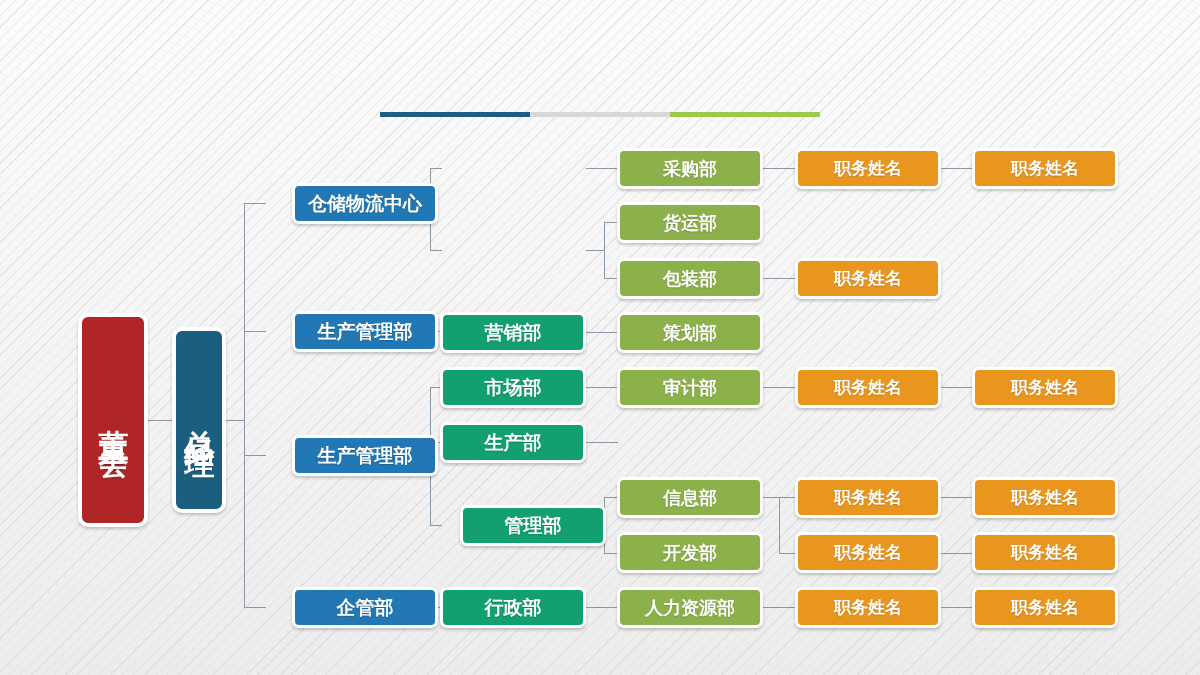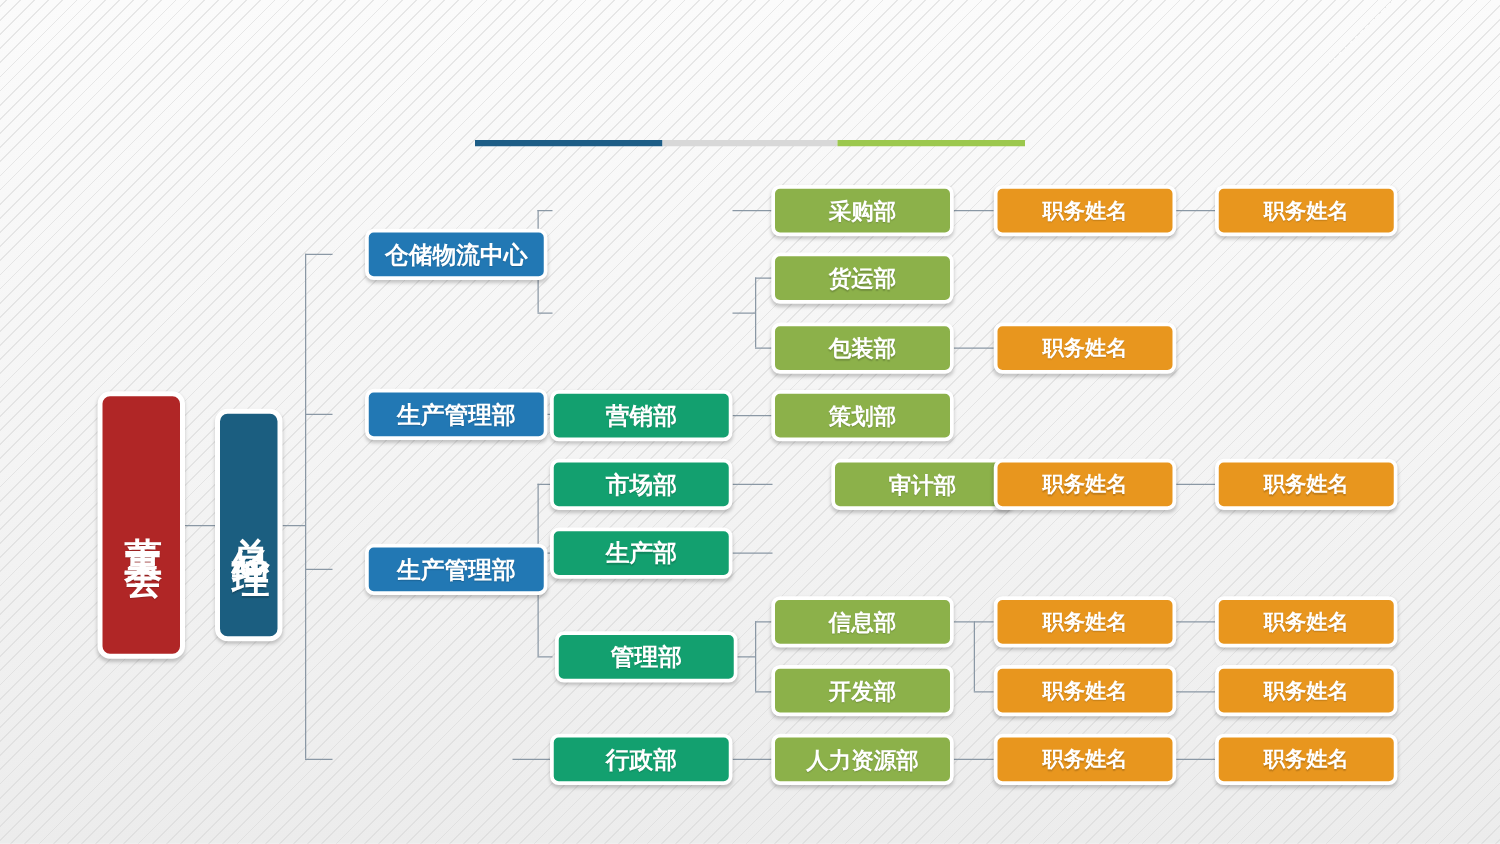--- a/index.html
+++ b/index.html
@@ -152,32 +152,33 @@
   <div class="ln h" style="left:940px;top:497px;width:32px;"></div>
   <div class="ln h" style="left:940px;top:553px;width:32px;"></div>
   <div class="ln h" style="left:940px;top:607px;width:32px;"></div>
 
   <div class="node root c-red" style="left:78px;top:313px;width:70px;height:214px;">董事会</div>
   <div class="node root c-navy" style="left:172px;top:327px;width:54px;height:186px;">总经理</div>
 
   <div class="node lvl2 c-blue" style="left:264px;top:183px;width:146px;height:41px;">仓储物流中心</div>
   <div class="node lvl2 c-blue" style="left:264px;top:311px;width:146px;height:41px;">生产管理部</div>
   <div class="node lvl2 c-blue" style="left:264px;top:435px;width:146px;height:41px;">生产管理部</div>
+  <div class="node lvl2 c-blue" style="left:264px;top:587px;width:146px;height:41px;">企管部</div>
 
   <div class="node lvl3 c-teal" style="left:440px;top:312px;width:146px;height:41px;">营销部</div>
   <div class="node lvl3 c-teal" style="left:440px;top:367px;width:146px;height:41px;">市场部</div>
   <div class="node lvl3 c-teal" style="left:440px;top:422px;width:146px;height:41px;">生产部</div>
-  <div class="node lvl3 c-teal" style="left:444px;top:505px;width:146px;height:41px;text-align:right;">管理部</div>
+  <div class="node lvl3 c-teal" style="left:460px;top:505px;width:146px;height:41px;text-align:right;">管理部</div>
   <div class="node lvl4 c-olive" style="left:617px;top:148px;width:146px;height:41px;">采购部</div>
 
   <div class="node lvl3 c-teal" style="left:440px;top:587px;width:146px;height:41px;">行政部</div>
   <div class="node lvl4 c-olive" style="left:617px;top:202px;width:146px;height:41px;">货运部</div>
   <div class="node lvl4 c-olive" style="left:617px;top:312px;width:146px;height:41px;">策划部</div>
   <div class="node lvl4 c-olive" style="left:617px;top:258px;width:146px;height:41px;">包装部</div>
-  <div class="node lvl4 c-olive" style="left:617px;top:367px;width:146px;height:41px;margin-left:48px;">审计部</div>
+  <div class="node lvl4 c-olive" style="left:617px;top:367px;width:146px;height:41px;">审计部</div>
   <div class="node lvl4 c-olive" style="left:617px;top:477px;width:146px;height:41px;">信息部</div>
   <div class="node lvl4 c-olive" style="left:617px;top:587px;width:146px;height:41px;">人力资源部</div>
   <div class="node lvl4 c-olive" style="left:617px;top:532px;width:146px;height:41px;">开发部</div>
 
   <div class="node lvl5 c-orange" style="left:795px;top:148px;width:146px;height:41px;">职务姓名</div>
   <div class="node lvl5 c-orange" style="left:795px;top:258px;width:146px;height:41px;">职务姓名</div>
   <div class="node lvl5 c-orange" style="left:795px;top:367px;width:146px;height:41px;">职务姓名</div>
   <div class="node lvl5 c-orange" style="left:795px;top:477px;width:146px;height:41px;">职务姓名</div>
   <div class="node lvl5 c-orange" style="left:795px;top:532px;width:146px;height:41px;">职务姓名</div>
   <div class="node lvl5 c-orange" style="left:795px;top:587px;width:146px;height:41px;">职务姓名</div>

